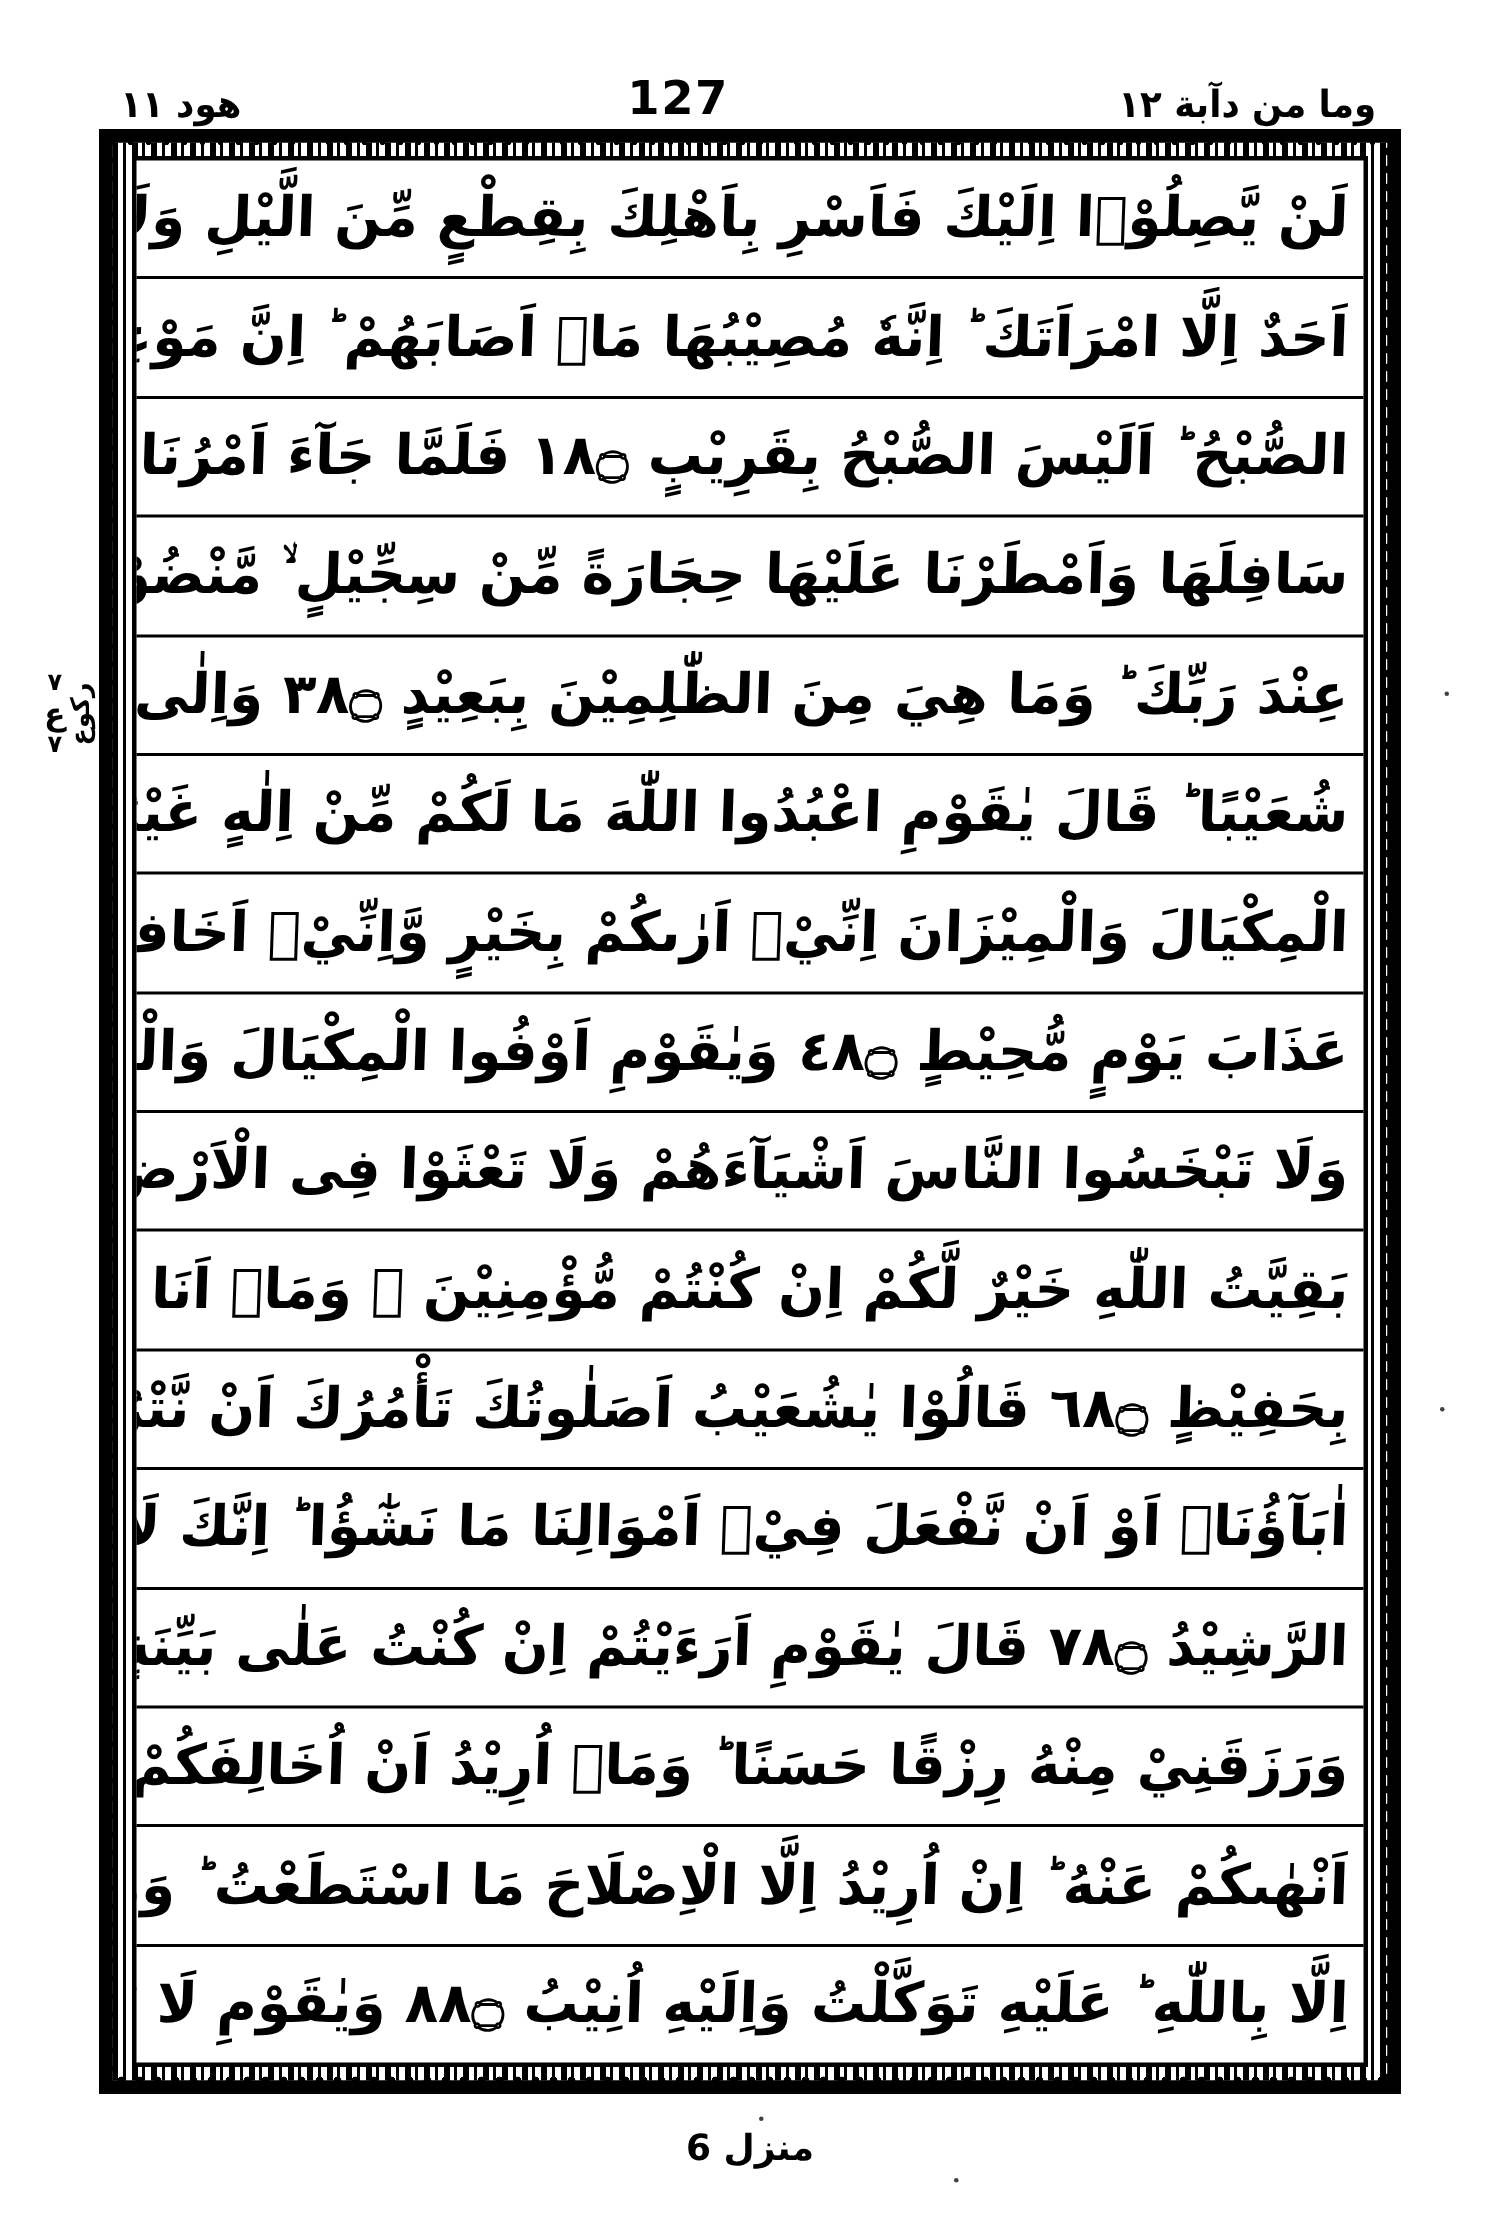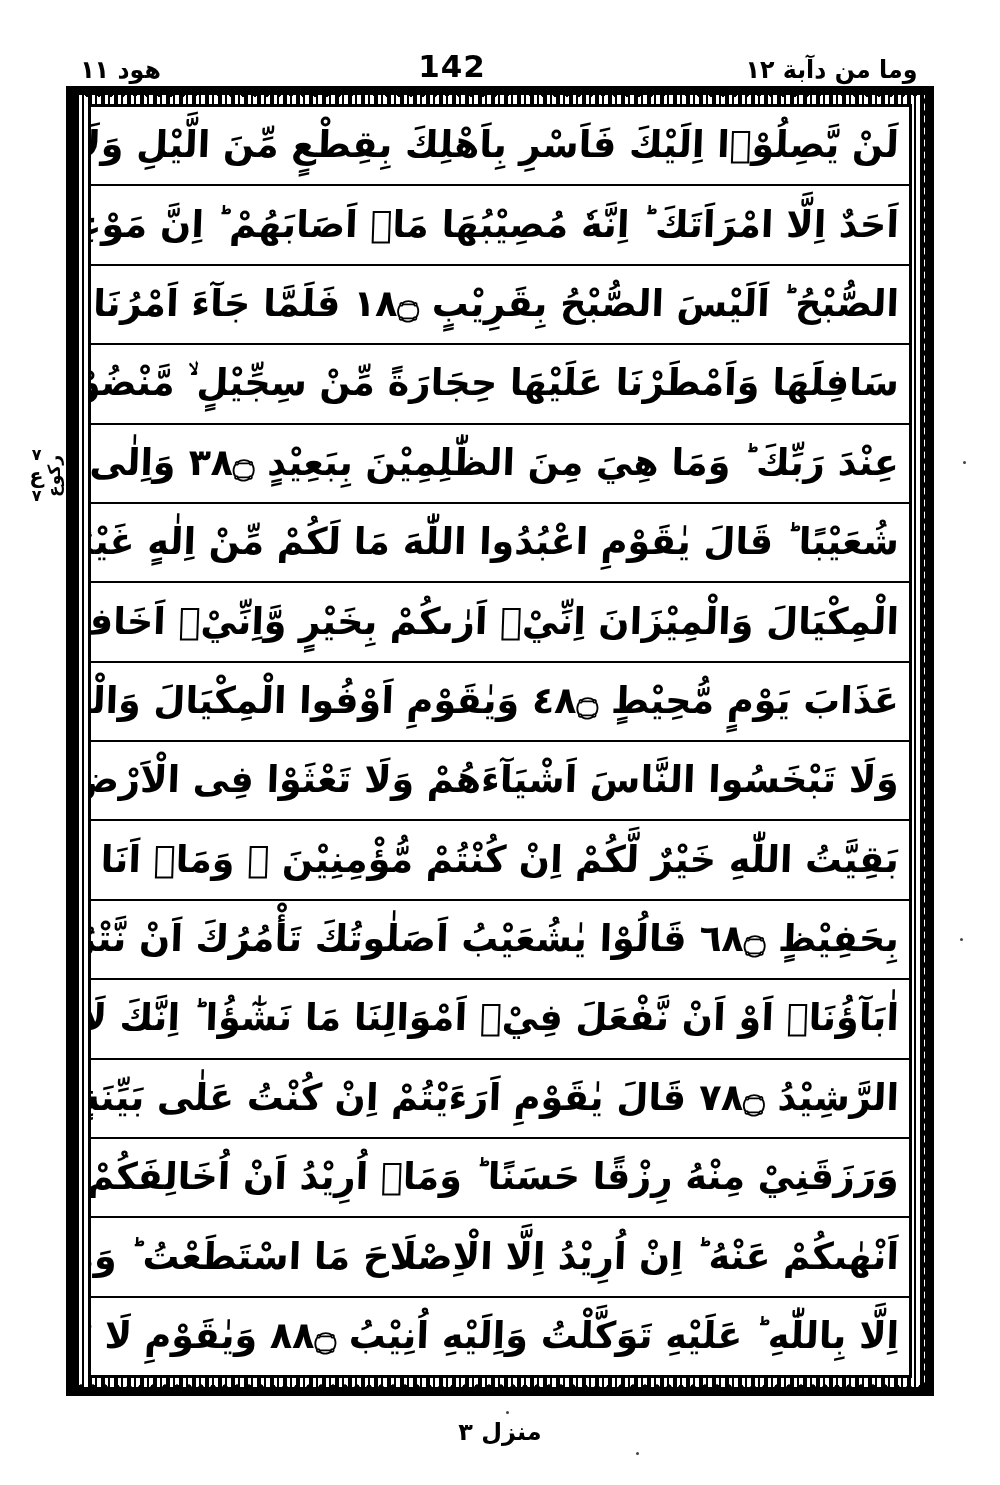--- a/index.html
+++ b/index.html
@@ -199,21 +199,21 @@
     opacity: 0.75;
   }
 </style>
 </head>
 <body>
 
 <div class="page">
 
   <div class="header">
     <div class="header-item header-juz">وما من دآبة ١٢</div>
-    <div class="header-item header-page">142</div>
+    <div class="header-item header-page">127</div>
     <div class="header-item header-surah">هود ١١</div>
   </div>
 
   <div class="frame-outer"></div>
   <div class="frame-ornament">
     <div class="orn top"></div>
     <div class="orn bottom"></div>
     <div class="orn left"></div>
     <div class="orn right"></div>
   </div>
@@ -272,21 +272,21 @@
     </div>
     <div class="aya-line">
       <div class="aya-text">اَنْهٰىكُمْ عَنْهُ ؕ اِنْ اُرِيْدُ اِلَّا الْاِصْلَاحَ مَا اسْتَطَعْتُ ؕ وَمَا تَوْفِيْقِيْۤ</div>
     </div>
     <div class="aya-line">
       <div class="aya-text">اِلَّا بِاللّٰهِ ؕ عَلَيْهِ تَوَكَّلْتُ وَاِلَيْهِ اُنِيْبُ ۝٨٨ وَيٰقَوْمِ لَا يَجْرِمَنَّكُمْ</div>
     </div>
   </div>
 
   <div class="footer">
-    <span class="footer-text">منزل ٣</span>
+    <span class="footer-text">منزل 6</span>
   </div>
 
   <div class="speckle" style="left:963px; top:461px; width:3px; height:3px;"></div>
   <div class="speckle" style="left:960px; top:938px; width:3px; height:3px;"></div>
   <div class="speckle" style="left:636px; top:1452px; width:3px; height:3px;"></div>
   <div class="speckle" style="left:506px; top:1411px; width:3px; height:3px;"></div>
 
 </div>
 
 </body></html>

